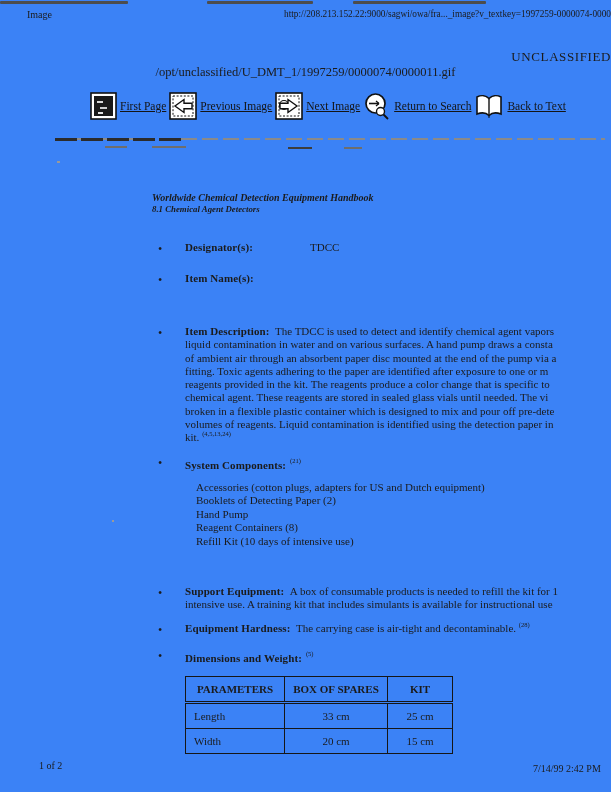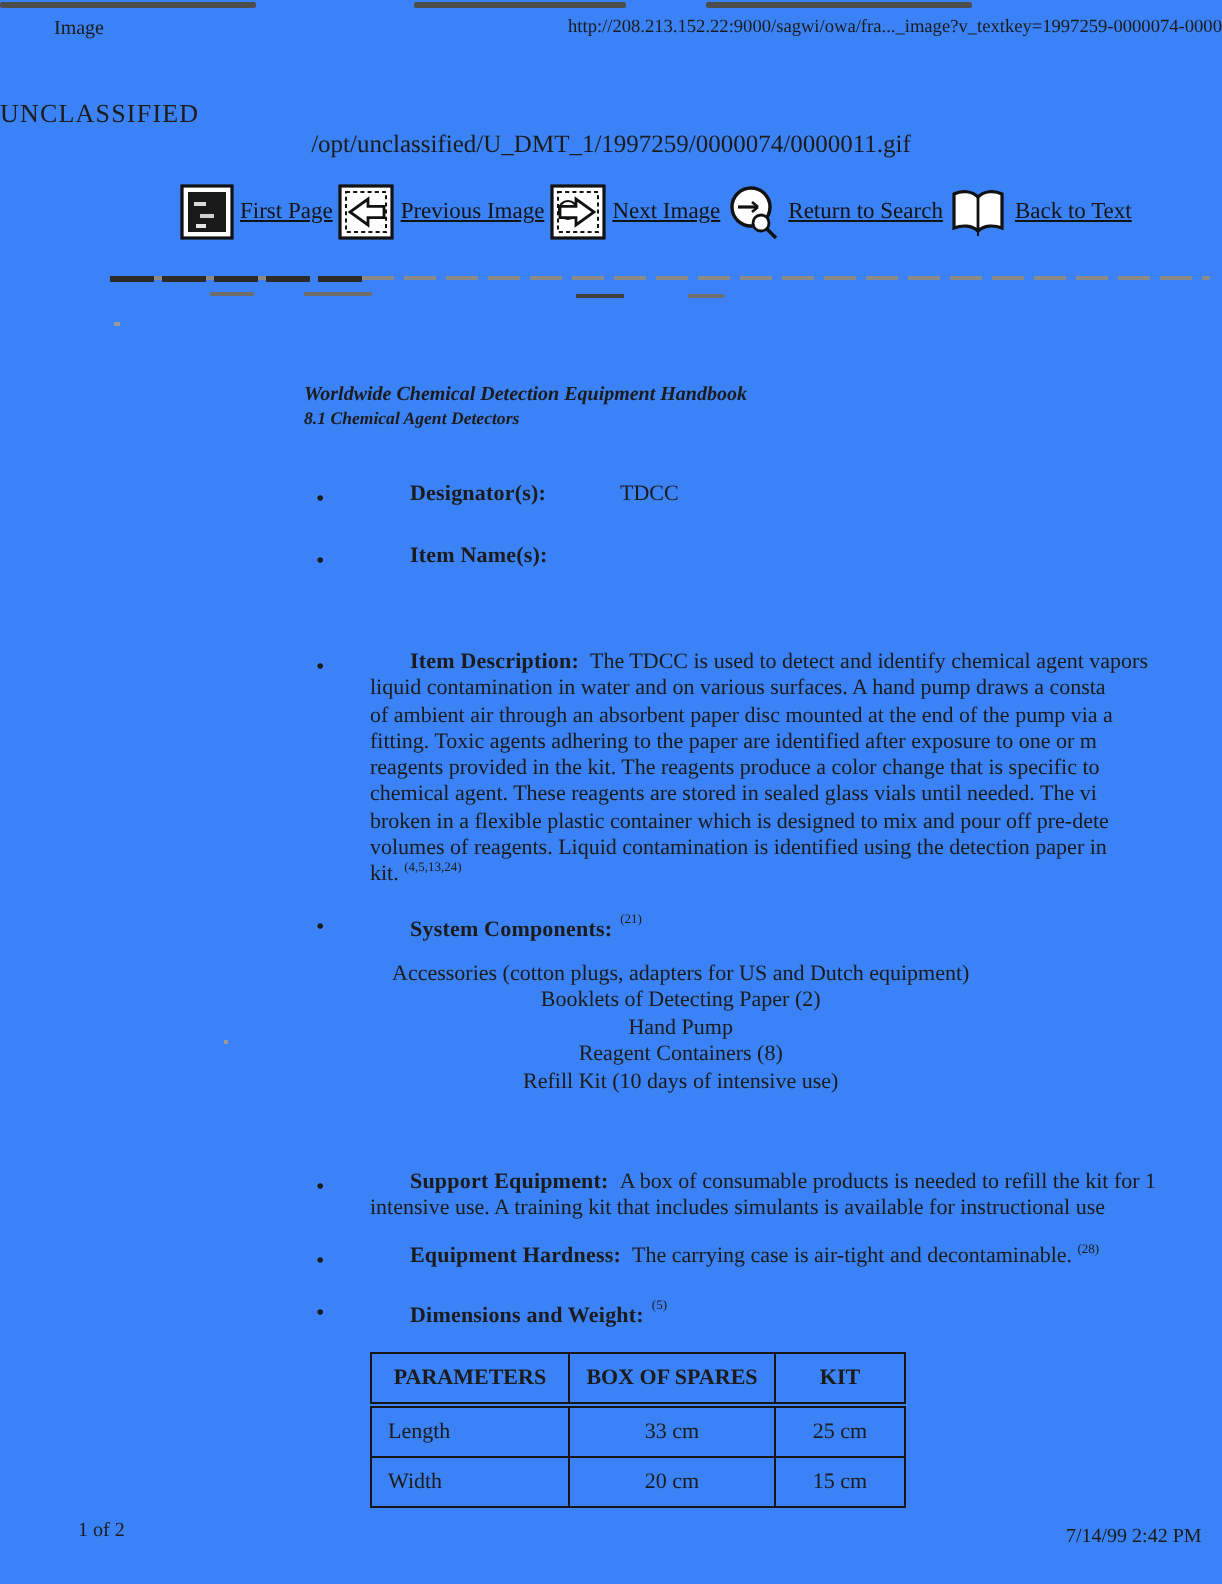--- a/index.html
+++ b/index.html
@@ -17,42 +17,42 @@
   .sub-dash{position:absolute;height:2px;background:#6e6e6e;}
   .speck{position:absolute;background:#9a9a9a;}
 
   
   .corner-label{left:27px;top:9px;font-size:10px;}
   .chrome-url{left:284px;top:9px;width:327px;font-size:9.3px;overflow:hidden;}
   .footer-left{left:39px;top:760px;font-size:10px;}
   .footer-right{left:533px;top:763px;font-size:10px;}
 
   
-  .classification{left:0;right:0;top:49px;text-align:left;font-size:13px;letter-spacing:.6px;}
+  .classification{left:0;right:0;top:49px;text-align:right;font-size:13px;letter-spacing:.6px;}
   .gif-path{left:0;right:0;top:65px;text-align:center;font-size:12.5px;}
 
   
   .navbar{left:90px;top:92px;display:flex;align-items:center;gap:3px;}
   .nav-link{display:flex;align-items:center;gap:3px;cursor:pointer;}
   .nav-label{font-size:11.5px;text-decoration:underline;color:#141414;}
   .icon{display:inline-block;line-height:0;}
 
   
   .doc-head{left:152px;top:192px;font-style:italic;font-weight:bold;}
   .doc-head .l1{font-size:10px;line-height:12px;}
   .doc-head .l2{font-size:8.8px;line-height:11px;}
   .bullet{position:absolute;left:158px;font-size:12px;line-height:12px;}
-  .lbl{font-weight:bold;font-size:11px;letter-spacing:.1px;margin-left:20px;}
+  .lbl{font-weight:bold;font-size:11px;letter-spacing:.1px;}
   .val{font-size:11px;}
   .value-col{left:310px;line-height:13.5px;}
   .para{left:185px;width:430px;font-size:11px;line-height:13.3px;}
   .para div{white-space:nowrap;}
   sup{font-size:6.5px;vertical-align:super;line-height:0;}
   .comp-list{left:196px;font-size:11px;line-height:13.4px;}
-  .comp-list div{white-space:nowrap;text-align:center;}
+  .comp-list div{white-space:nowrap;}
 
   
   .spec-table{position:absolute;left:185px;top:676px;border-collapse:collapse;font-size:11px;}
   .spec-table th,.spec-table td{border:1.5px solid #161616;padding:0 6px;height:24px;}
   .spec-table th{font-weight:bold;text-align:center;border-bottom:3px double #161616;}
   .spec-table td{text-align:center;}
   .spec-table td:first-child{text-align:left;padding-left:8px;}
   .spec-table th:nth-child(1){width:86px;}
   .spec-table th:nth-child(2){width:90px;}
   .spec-table th:nth-child(3){width:52px;}

